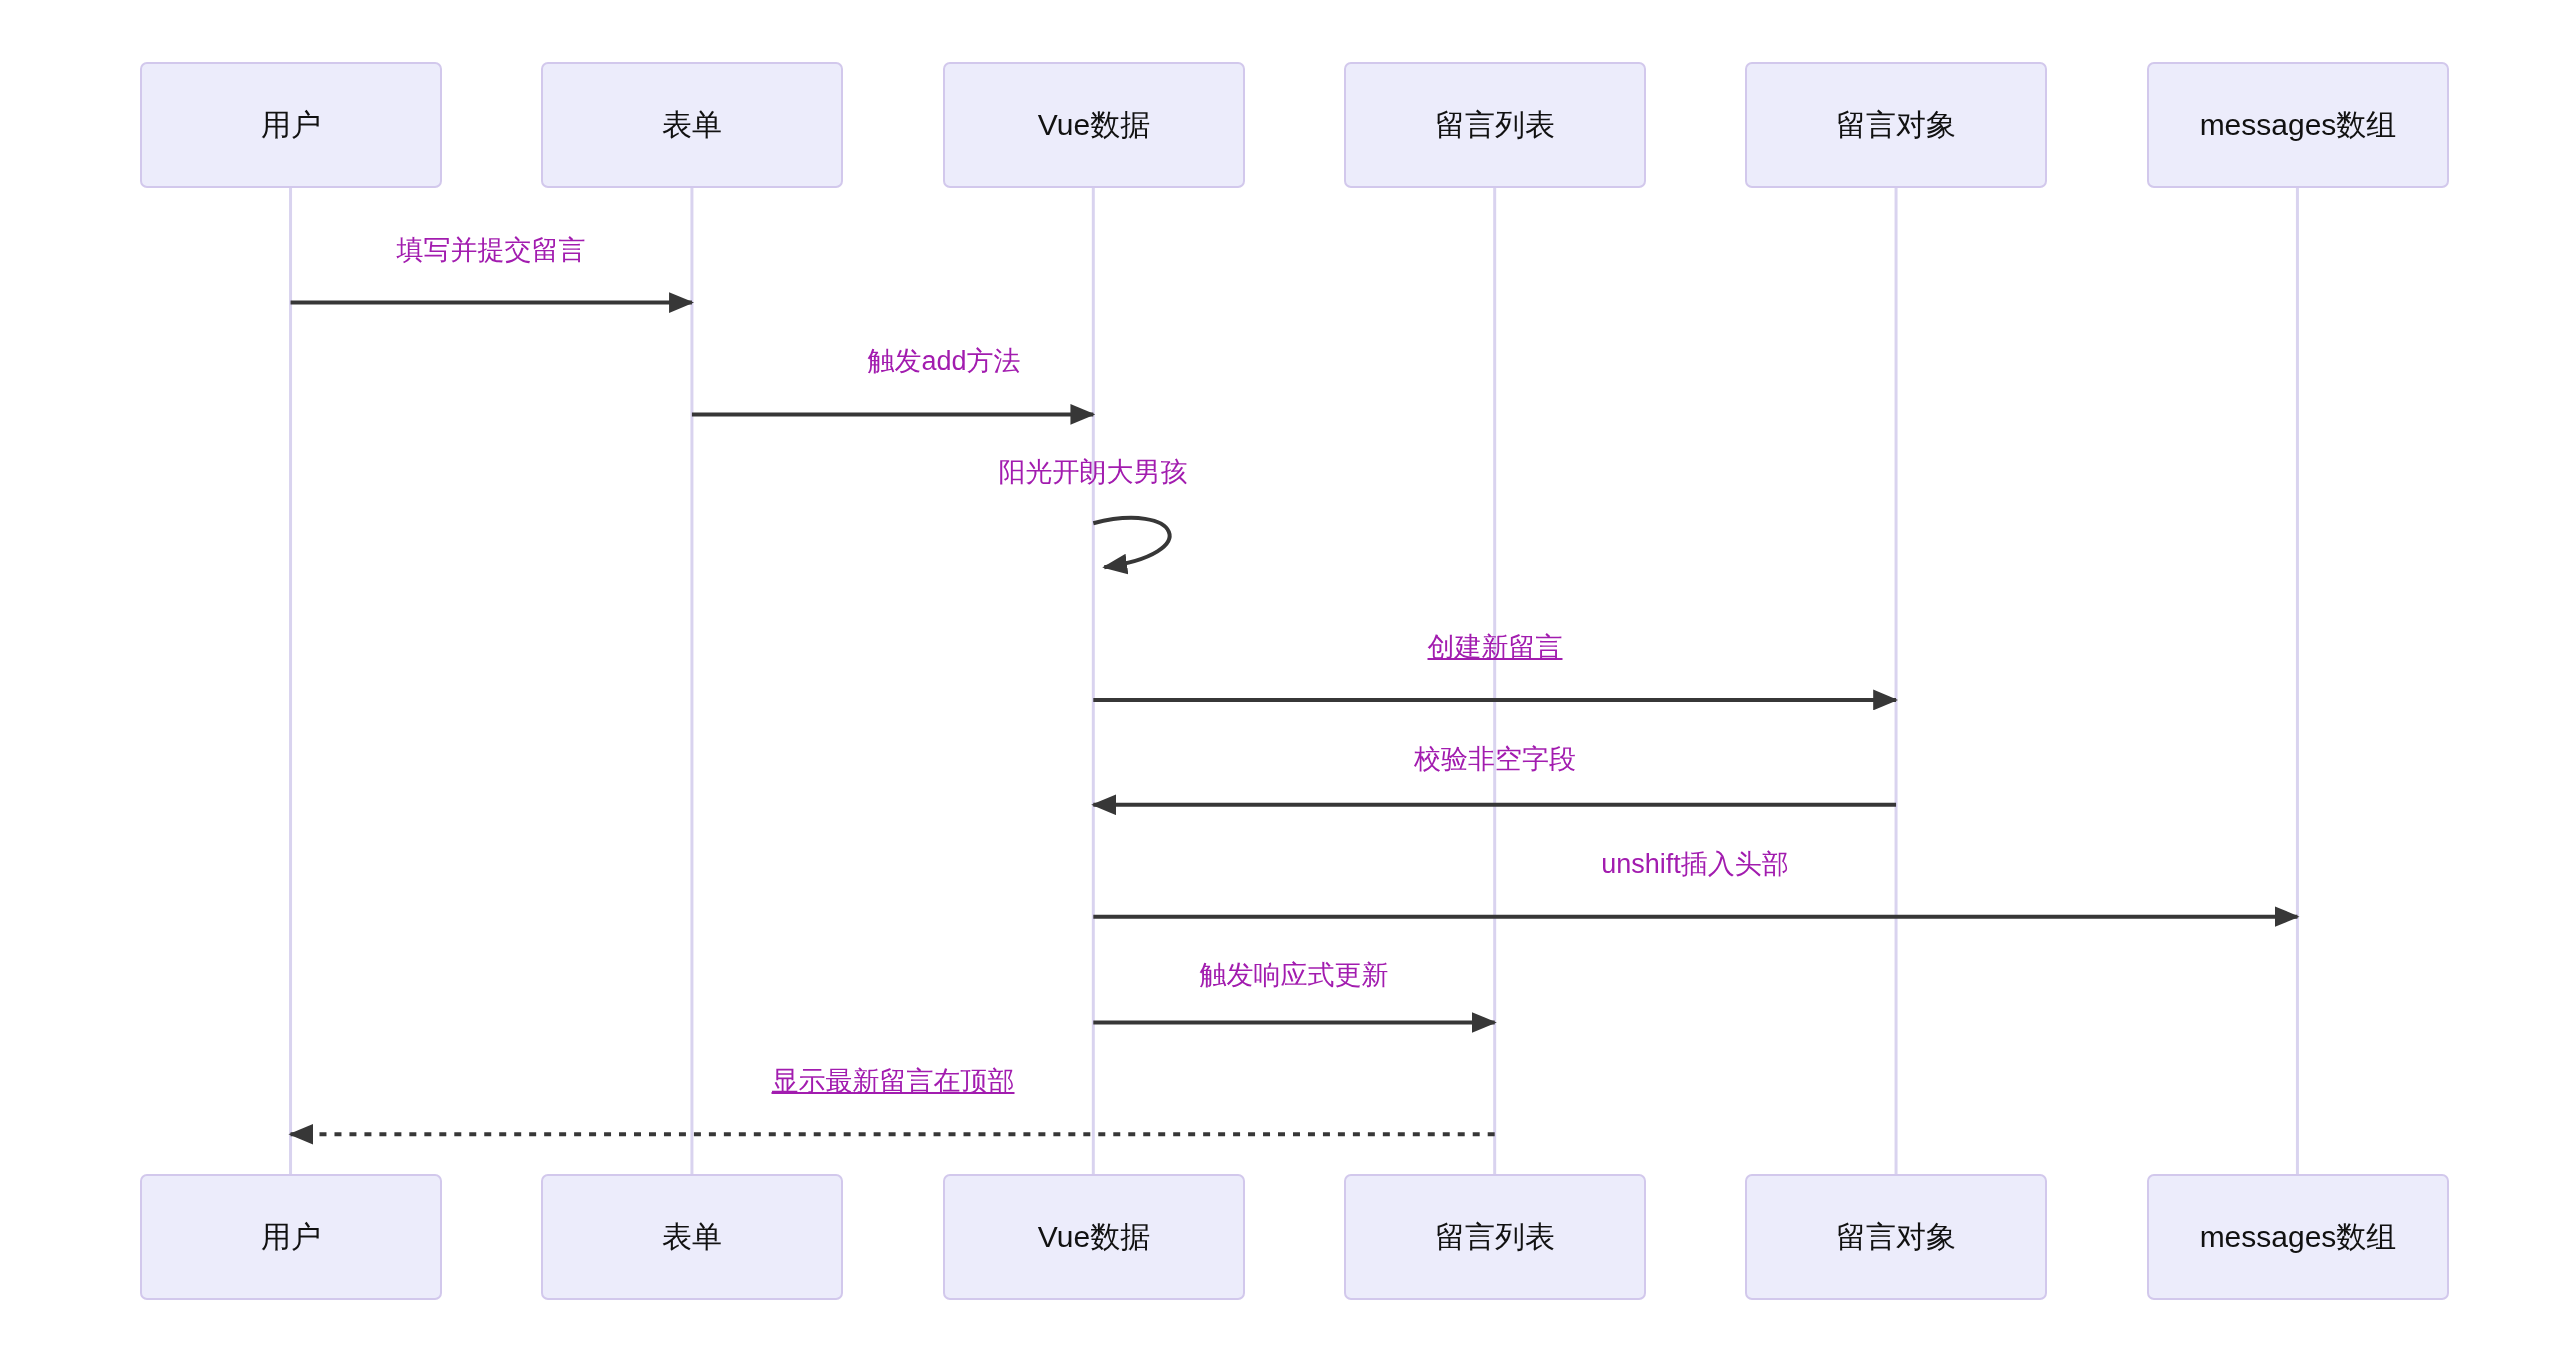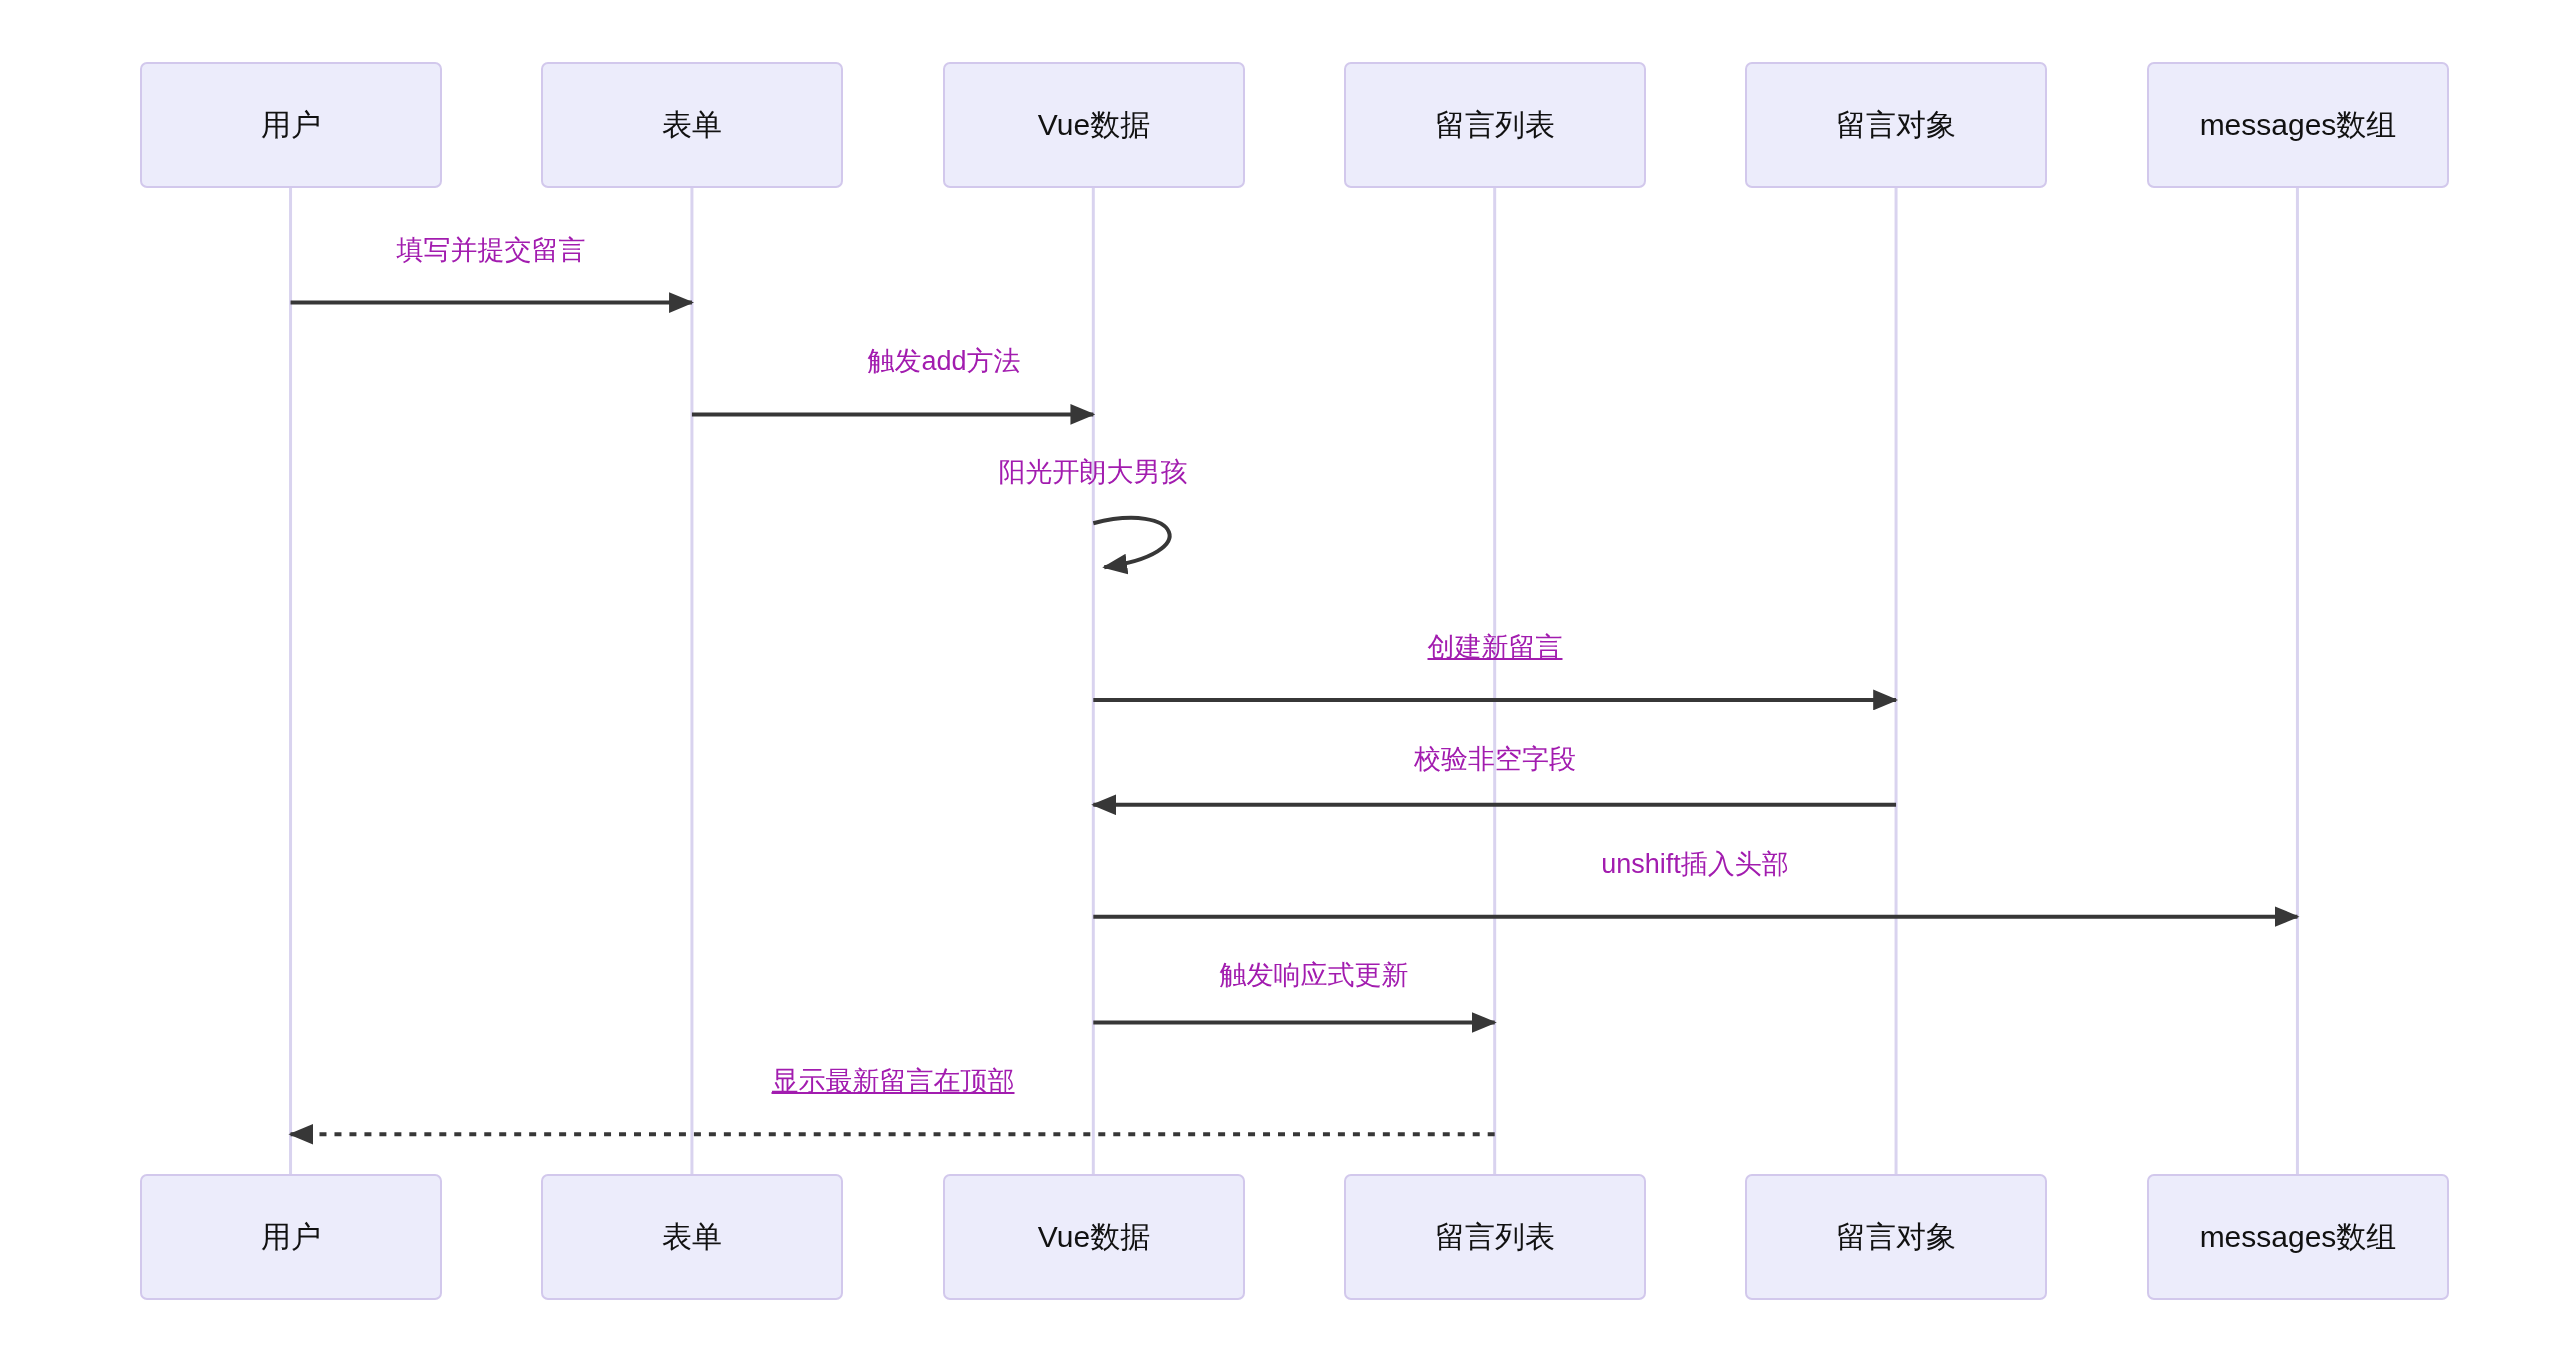--- a/index.html
+++ b/index.html
@@ -111,18 +111,18 @@
   <div class="actor-box" style="left:2147px;top:1174px;">
       <span>messages数组</span>
     </div>
 
   <div class="msg-label" style="left:491px;top:250px;">填写并提交留言</div>
   <div class="msg-label" style="left:944px;top:361px;">触发add方法</div>
   <div class="msg-label" style="left:1093px;top:472px;">阳光开朗大男孩</div>
   <div class="msg-label" style="left:1495px;top:647px;text-decoration:underline;">创建新留言</div>
   <div class="msg-label" style="left:1495px;top:759px;">校验非空字段</div>
   <div class="msg-label" style="left:1695px;top:864px;">unshift插入头部</div>
-  <div class="msg-label" style="left:1294px;top:975px;margin-left:20px;">触发响应式更新</div>
+  <div class="msg-label" style="left:1294px;top:975px;">触发响应式更新</div>
   <div class="msg-label" style="left:893px;top:1081px;text-decoration:underline;">显示最新留言在顶部</div>
 
 
 </div>
 
 
 </body></html>

